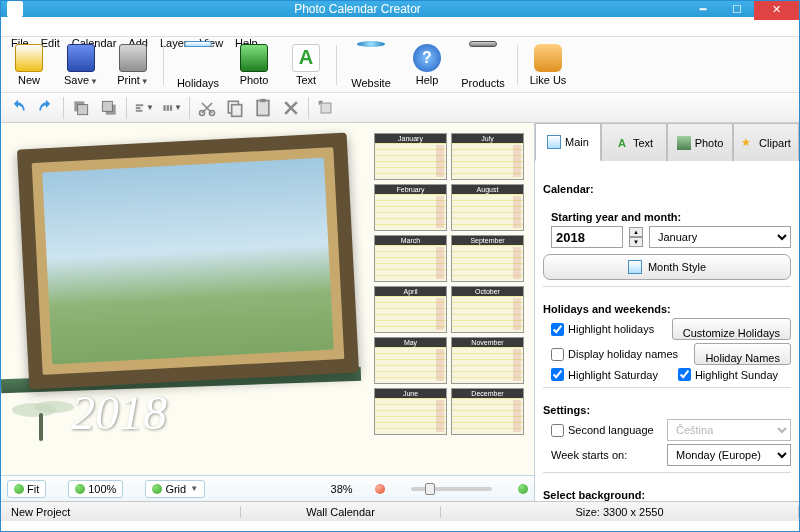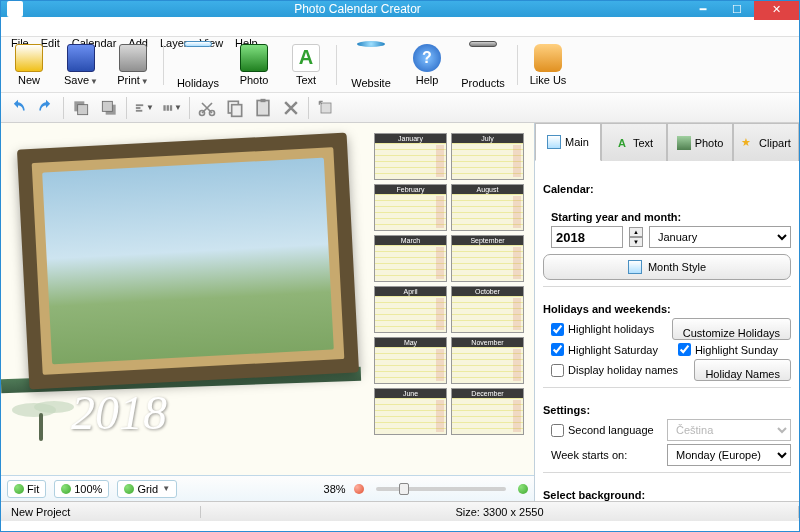--- a/index.html
+++ b/index.html
@@ -28,21 +28,21 @@
 .photo-inner { position:absolute; inset:14px; background:#c7a96e; border-radius:2px; }
 .photo-img { position:absolute; inset:10px; background:linear-gradient(180deg,#a0c8e0 0%,#cde4f0 45%,#8fb477 70%,#7da563 100%); border-radius:2px; }
 .year-text { position:absolute; left:70px; bottom:35px; font-family:'Brush Script MT',cursive; font-size:48px; color:#fff; font-style:italic; text-shadow:1px 1px 3px rgba(0,0,0,0.4); }
 .cal-grid { position:absolute; right:10px; top:10px; width:150px; display:grid; grid-template-columns:1fr 1fr; gap:4px; }
 .mini-month { background:linear-gradient(#fcfbe8,#ece98e); border:1px solid #999; }
 .mini-month .mh { background:#3a3a3a; color:#fff; text-align:center; font-size:7px; padding:1px 0; }
 .mini-month .mb { height:36px; background:repeating-linear-gradient(0deg,#f7f5dc,#f7f5dc 5px,#eceaa0 5px,#eceaa0 6px); position:relative; }
 .mini-month .mb::before { content:""; position:absolute; right:2px; top:2px; bottom:2px; width:8px; background:rgba(200,60,60,0.15); }
 .dragonfly { position:absolute; left:8px; bottom:30px; width:70px; height:50px; }
 .gstrip { position:absolute; left:0; top:250px; width:360px; height:14px; background:linear-gradient(#4f7a57,#3c5e44); transform:rotate(-2deg); }
-.bottombar { height:26px; display:flex; align-items:center; padding:0 6px; gap:8px; background:linear-gradient(#fdfdfd,#eef6fb); border-top:1px solid #c0d8e8; }
+.bottombar { height:26px; display:flex; align-items:center; padding:0 6px; gap:22px; background:linear-gradient(#fdfdfd,#eef6fb); border-top:1px solid #c0d8e8; }
 .bbtn { display:flex; align-items:center; gap:3px; padding:2px 6px; border:1px solid #b0d0e0; border-radius:3px; background:#fff; cursor:pointer; }
 .gdot { width:10px; height:10px; border-radius:50%; background:radial-gradient(circle at 30% 30%,#8be27a,#3fa830); }
 .slider { flex:1; height:4px; background:#d0d0d0; border-radius:2px; position:relative; margin:0 4px; }
 .slider .thumb { position:absolute; left:18%; top:-4px; width:10px; height:12px; background:#f0f0f0; border:1px solid #888; border-radius:2px; }
 .panel { flex:1; border-left:1px solid #c0d0dc; background:#f7f7f7; display:flex; flex-direction:column; }
 .tabs { display:flex; height:38px; background:linear-gradient(#f5f5f5,#e8e8e8); }
 .tab { flex:1; display:flex; align-items:center; justify-content:center; gap:4px; border:1px solid #c0c0c0; border-bottom:none; cursor:pointer; background:linear-gradient(#f0f0f0,#e0e0e0); }
 .tab.active { background:#fff; border-bottom:1px solid #fff; }
 .tabic { width:14px; height:14px; }
 .panelbody { flex:1; background:#fff; padding:6px 8px; overflow-y:auto; }
@@ -335,36 +335,36 @@
         </div>
       <hr class="div">
       <div class="lbl">Holidays and weekends:</div>
       <div class="row" style="justify-content:space-between;margin-left:8px">
         <label class="chk">
             <input type="checkbox" checked="" style="">
             <span>Highlight holidays</span>
           </label>
         <button class="smallbtn">Customize Holidays</button>
       </div>
+      <div class="row" style="justify-content:space-between;margin-left:8px">
+        <label class="chk">
+            <input type="checkbox" style="">
+            <span>Display holiday names</span>
+          </label>
+        <button class="smallbtn">Holiday Names</button>
+      </div>
       <div class="row" style="margin-left:8px;gap:20px">
         <label class="chk">
             <input type="checkbox" checked="" style="">
             <span>Highlight Saturday</span>
           </label>
         <label class="chk">
             <input type="checkbox" checked="" style="">
             <span>Highlight Sunday</span>
           </label>
-      </div>
-      <div class="row" style="justify-content:space-between;margin-left:8px">
-        <label class="chk">
-            <input type="checkbox" style="">
-            <span>Display holiday names</span>
-          </label>
-        <button class="smallbtn">Holiday Names</button>
       </div>
       <hr class="div">
       <div class="lbl">Settings:</div>
       <div class="row" style="margin-left:8px">
           <label class="chk" style="width:110px">
             <input type="checkbox" style="">
             <span>Second language</span>
           </label>
           <select class="sel" style="flex:1;color:#999" disabled=""><option>Čeština</option></select>
         </div>
@@ -381,15 +381,16 @@
           </label>
           <div class="swatch" style="background:#d0cf5d"></div>
           <div class="swatch" style="background:#ffffff"></div>
         </div>
 
     </div>
   </div>
 </div>
 
 <div class="statusbar">
-  <div class="cell" style="width:200px">New Project</div>
+  <div class="cell" style="width:240px">New Project</div>
+  <div class="cell" style="width:200px;text-align:center">Wall Calendar</div>
   <div class="cell" style="flex:1;text-align:center">Size: 3300 x 2550</div>
 </div>
 
 </body></html>

